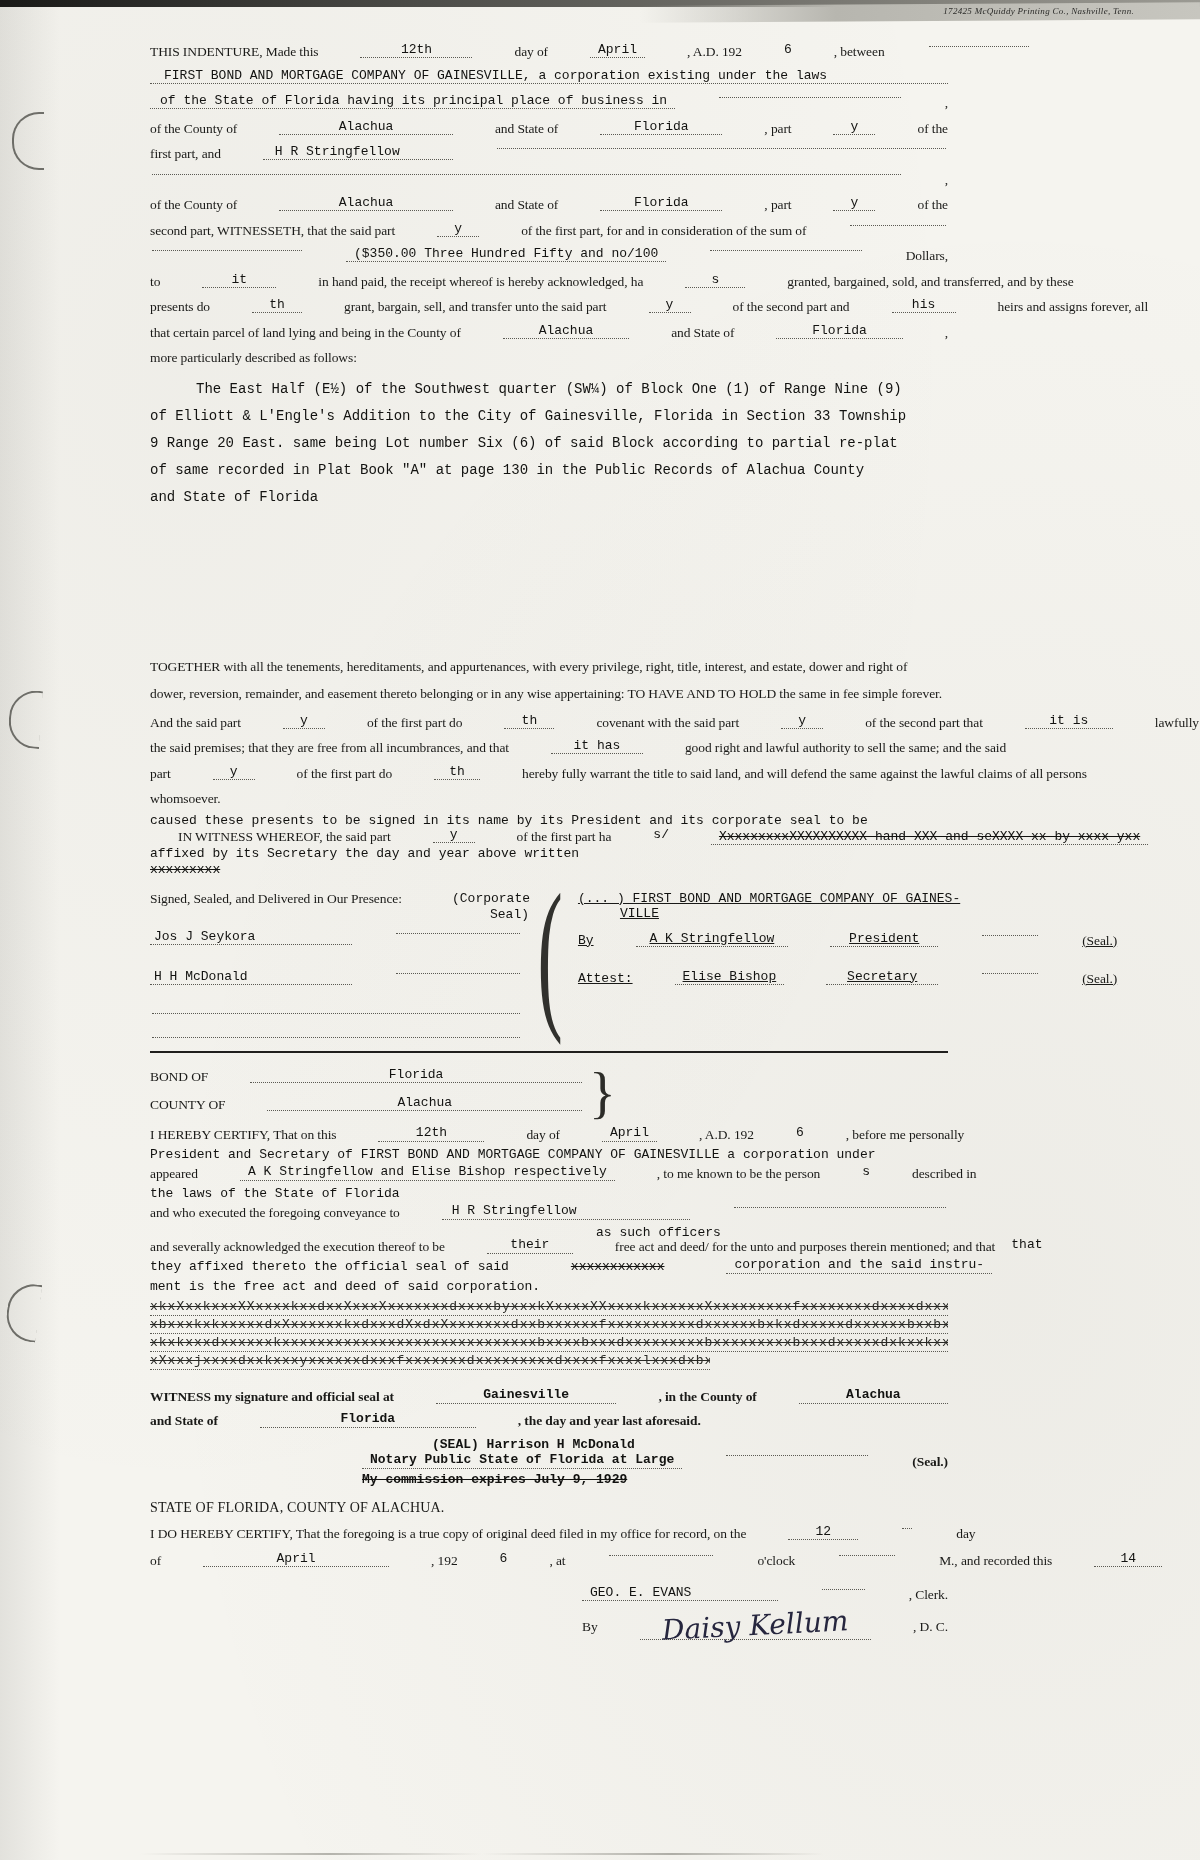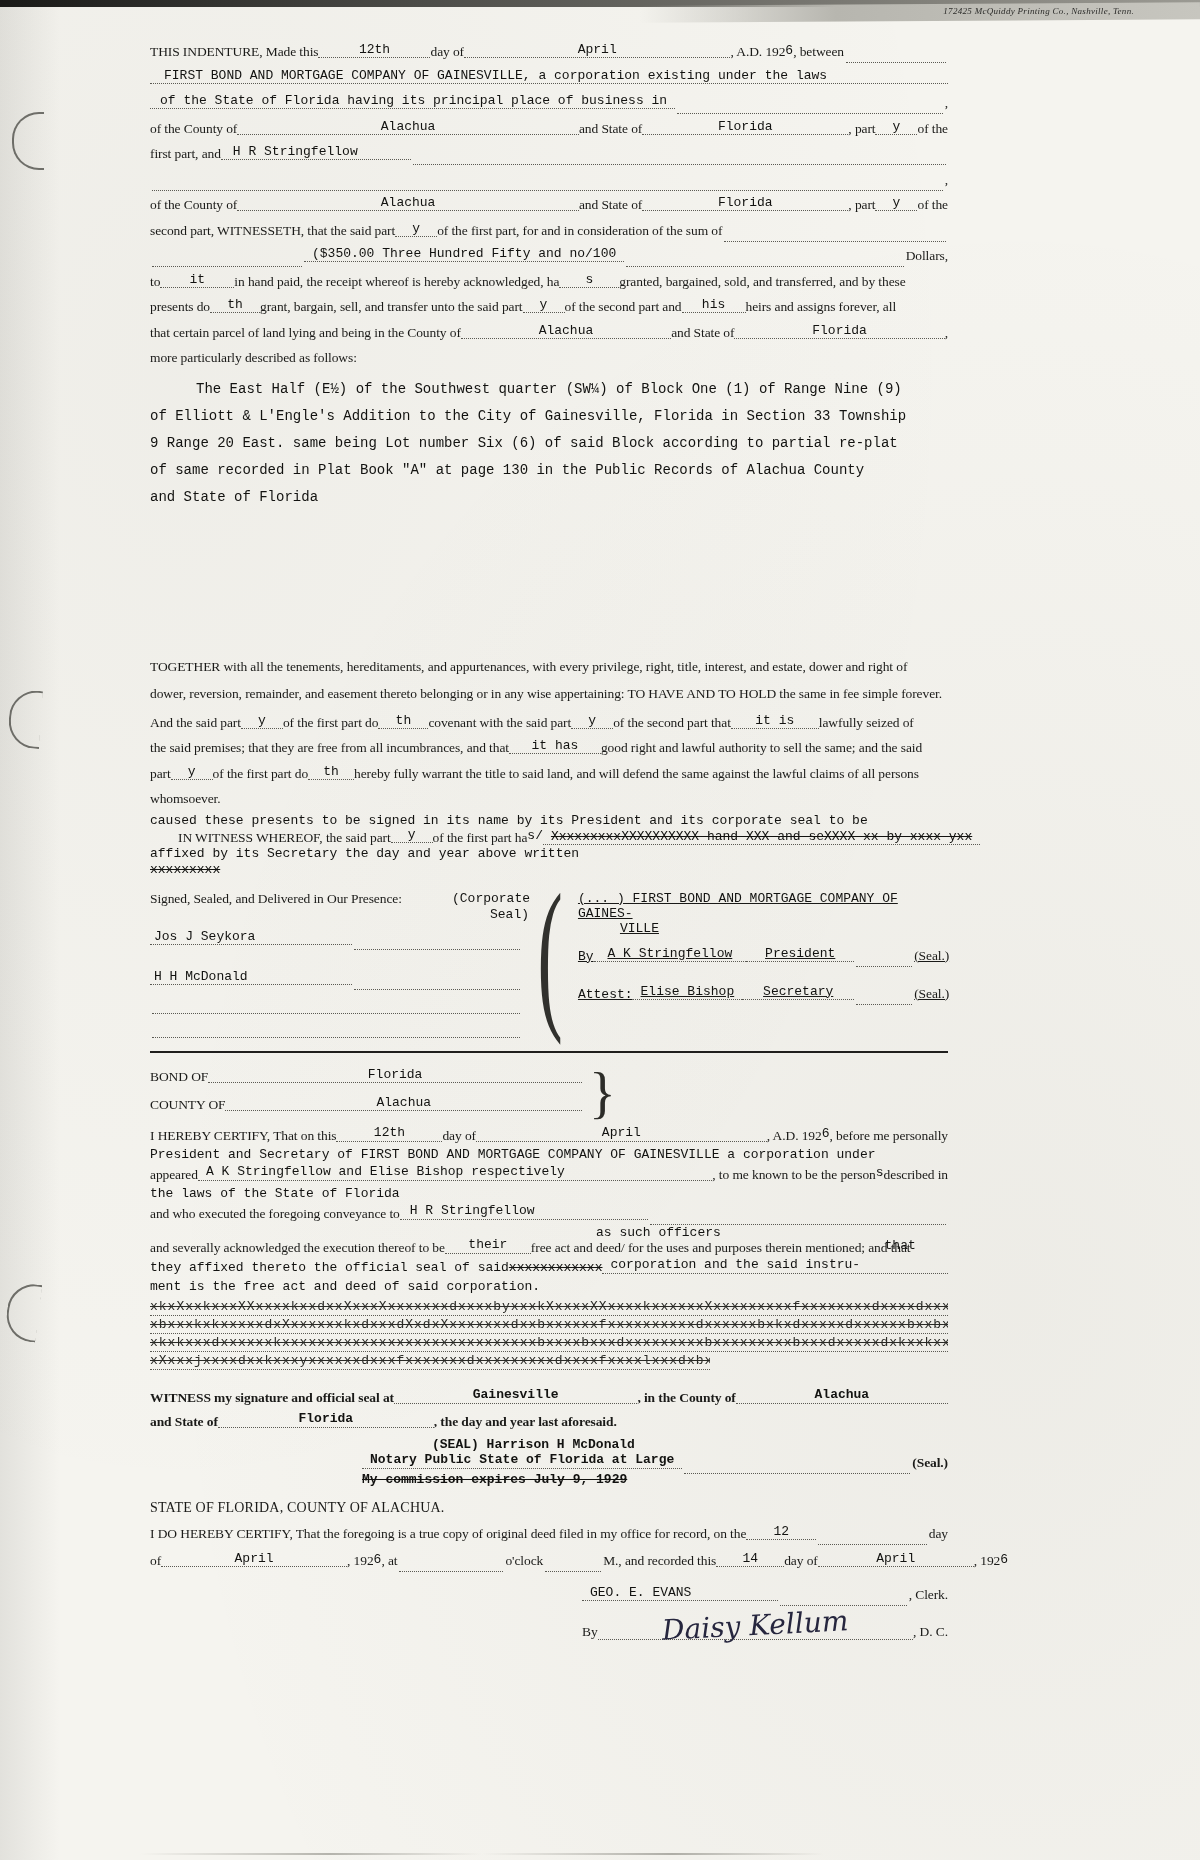--- a/index.html
+++ b/index.html
@@ -17,21 +17,21 @@
   .printer-mark{position:absolute;top:6px;right:66px;font-size:9px;font-style:italic;
     color:#2c2c2a;letter-spacing:.3px;}
   .hole{position:absolute;width:30px;height:54px;border:2.2px solid rgba(70,70,64,.75);
     border-right:none;border-radius:27px 0 0 27px;left:12px;background:transparent;}
   .hole.h2{left:9px;transform:rotate(4deg);}
   .hole.h3{left:7px;transform:rotate(7deg);}
   .bottom-marks{position:absolute;bottom:5px;left:140px;width:760px;height:2px;
     background:linear-gradient(90deg,transparent,#b4b3ac 25%,transparent 45%,#aeada6 70%,transparent 90%);}
 
   .content{position:absolute;left:150px;top:44px;width:798px;}
-  .ln{display:flex;align-items:flex-end;white-space:nowrap;}
+  .ln{display:flex;align-items:flex-start;white-space:nowrap;gap:42px;}
   .p{font-family:"Liberation Serif",serif;font-size:13.5px;letter-spacing:-0.1px;color:#1a1a18;}
   .t{font-family:"Liberation Mono","DejaVu Sans Mono",monospace;font-size:13px;color:#121210;}
   .d{border-bottom:1.3px dotted #5b5a53;height:2px;flex:1 1 auto;min-width:10px;margin:0 2px -3px 2px;}
   .dw{flex:0 0 auto;}
   .fl{border-bottom:1.3px dotted #5b5a53;text-align:center;padding:0 8px;flex:0 0 auto;}
   .grow{flex:1 1 auto;}
   .left{text-align:left;}
   .up{position:relative;top:-2px;}
   .struck{text-decoration:line-through;text-decoration-thickness:1.4px;}
 
@@ -306,26 +306,26 @@
       <div class="tl t">the laws of the State of Florida</div>
       <div class="ln">
         <span class="p">and who executed the foregoing conveyance to</span>
         <span class="t fl left up" style="width:230px;padding-left:10px">H R Stringfellow</span>
         <i class="d"></i>
       </div>
       <div class="tl t" style="margin-left:446px;margin-bottom:-2px">as such officers</div>
       <div class="ln">
         <span class="p">and severally acknowledged the execution thereof to be</span>
         <span class="t fl up" style="width:70px">their</span>
-        <span class="p">free act and deed/ for the uses and purposes therein mentioned; and that</span>
+        <span class="p">free act and deed/ for the unto and purposes therein mentioned; and that</span>
         <span class="t up" style="margin-left:-26px">that</span>
       </div>
       <div class="ln">
         <span class="t">they affixed thereto the official seal of said</span>
-        <span class="t struck" style="margin:0 0">xxxxxxxxxxxx</span>
+        <span class="t struck" style="margin:0 20px">xxxxxxxxxxxx</span>
         <span class="t fl left grow up">corporation and the said instru-</span>
       </div>
       <div class="tl t">ment is the free act and deed of said corporation.</div>
       <div class="garble t struck">xkxXxxkxxxXXxxxxkxxdxxXxxxXxxxxxxxdxxxxbyxxxkXxxxxXXxxxxkxxxxxxXxxxxxxxxxfxxxxxxxxdxxxxdxxxxxxk</div>
       <div class="garble t struck">xbxxxkxkxxxxxdxXxxxxxxkxdxxxdXxdxXxxxxxxxdxxbxxxxxxfxxxxxxxxxxdxxxxxxbxkxdxxxxxdxxxxxxbxxbxxbxx</div>
       <div class="garble t struck">xkxkxxxdxxxxxxkxxxxxxxxxxxxxxxxxxxxxxxxxxxxxbxxxxbxxxdxxxxxxxxxbxxxxxxxxxbxxxdxxxxxdxkxxkxxfxxd</div>
       <div class="garble t struck" style="width:560px">xXxxxjxxxxdxxkxxxyxxxxxxdxxxfxxxxxxxdxxxxxxxxxdxxxxfxxxxlxxxdxbxdxdxxx</div>
     </div>
 
     <div class="sec-not">

